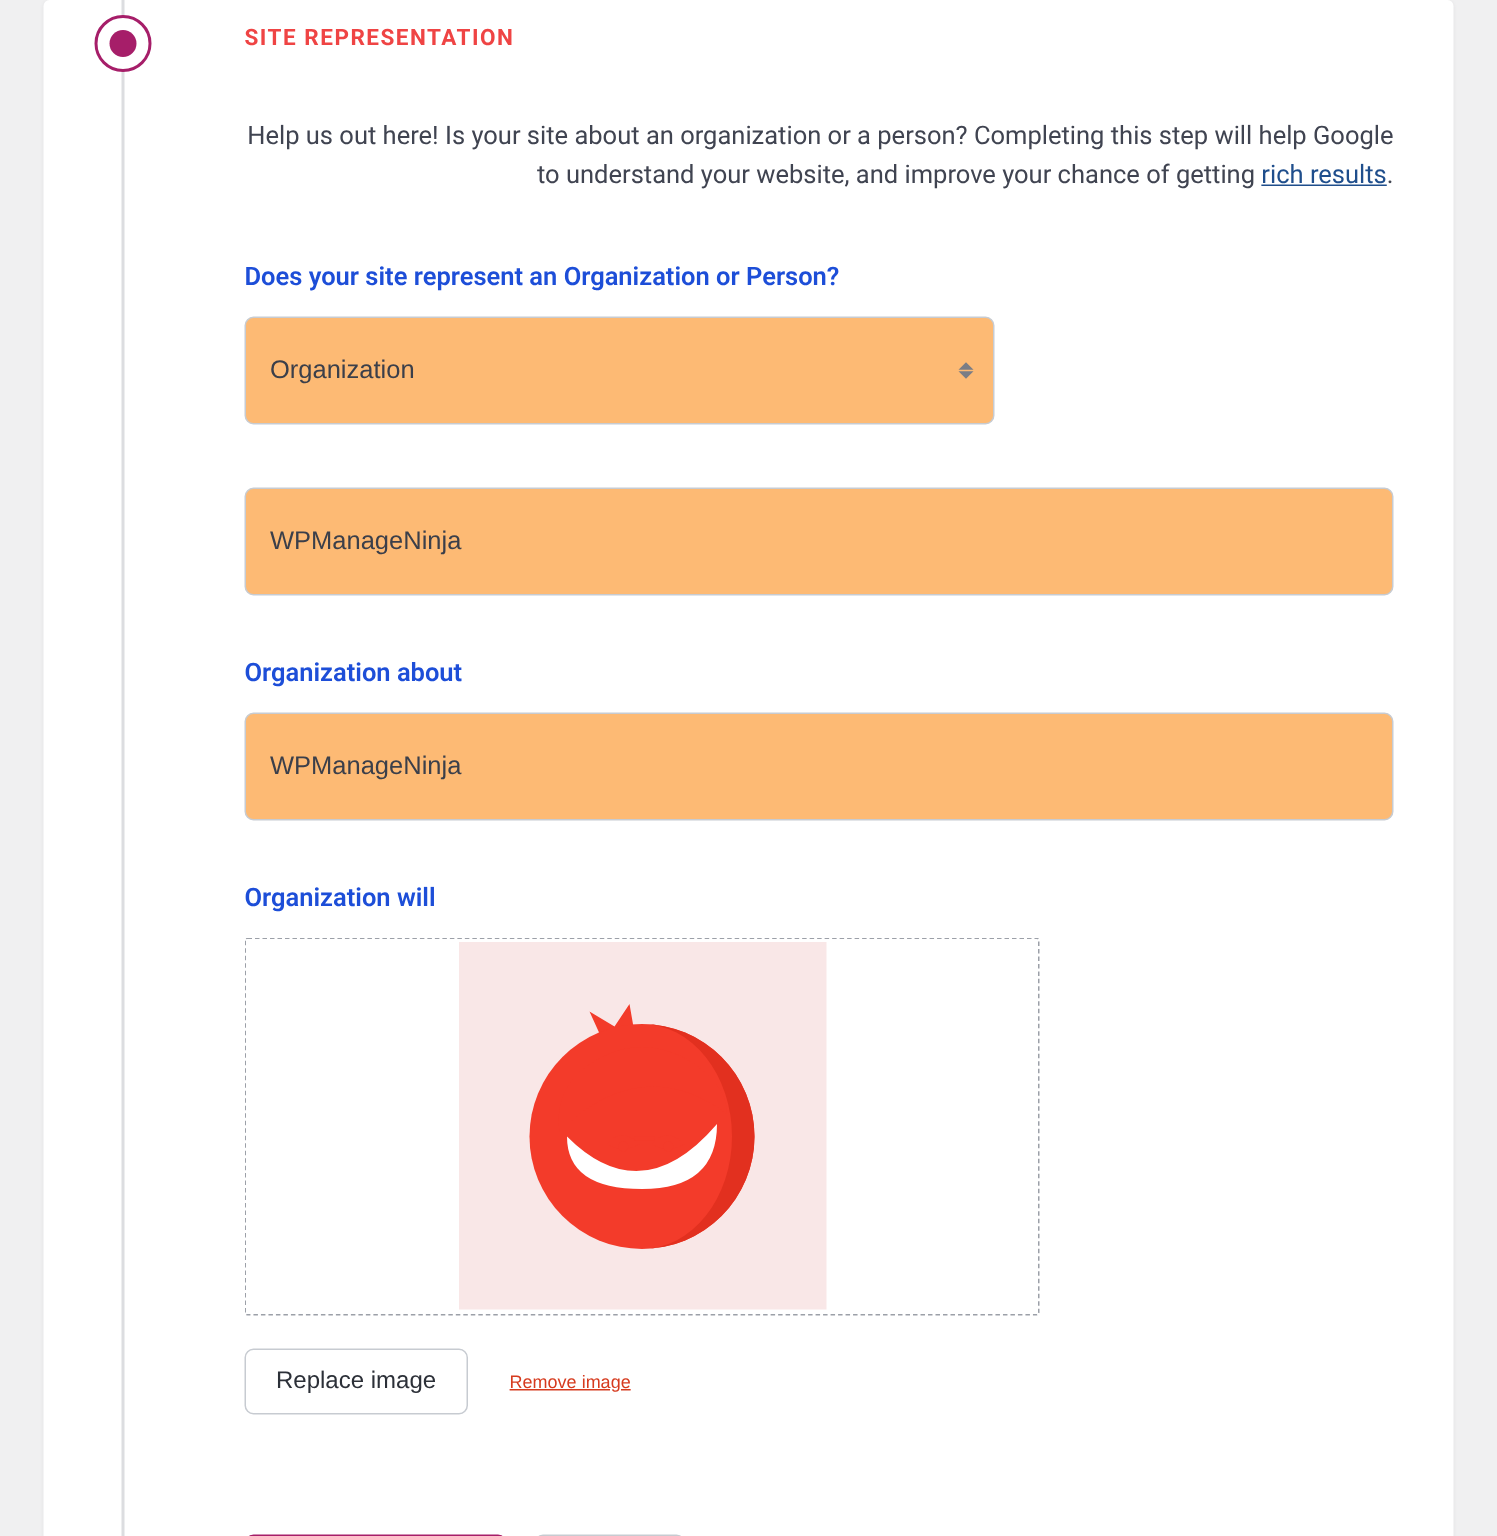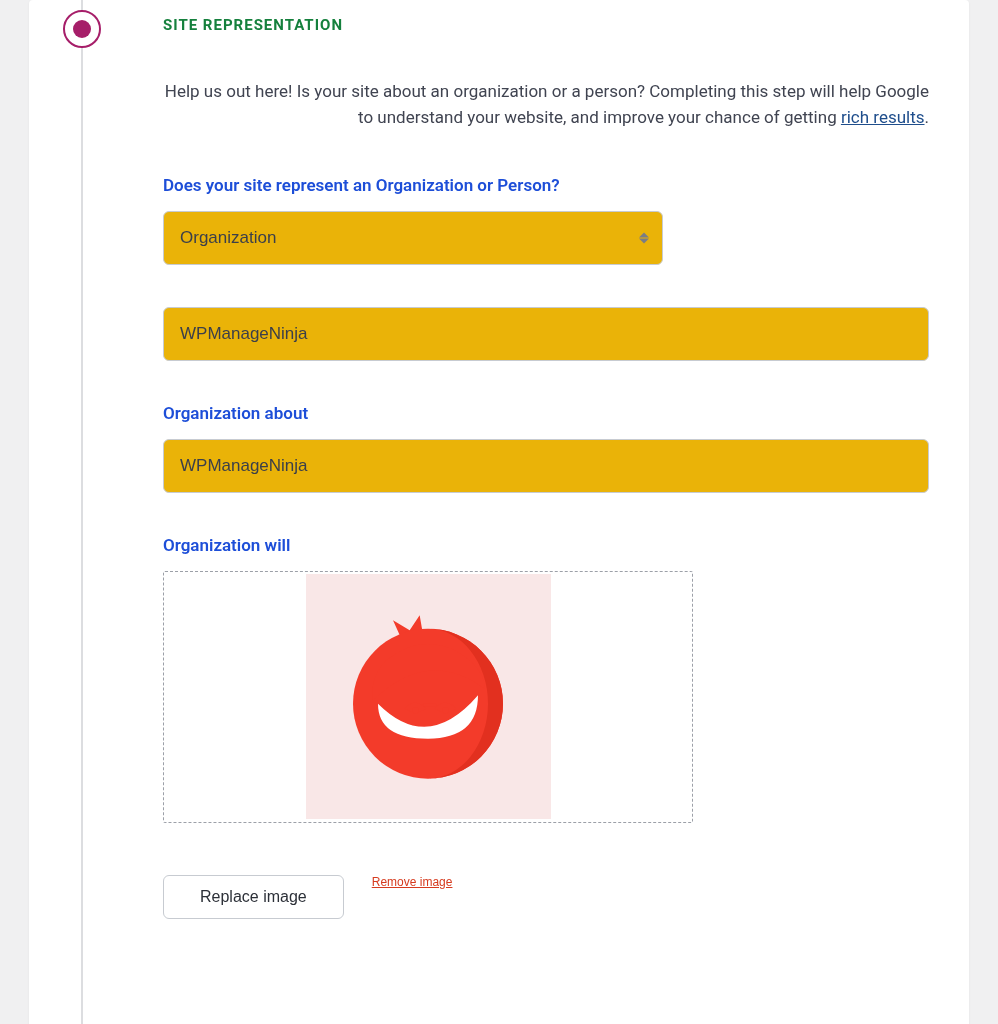--- a/index.html
+++ b/index.html
@@ -47,21 +47,21 @@
       border-radius: 50%;
       background: #a61e69;
     }
     .content {
       margin-left: 94px;
       padding-top: 16px;
       position: relative;
       z-index: 1;
     }
     .section-title {
-      color: #15803d;
+      color: #ef4444;
       font-weight: 700;
       font-size: 15px;
       letter-spacing: 1px;
       margin-bottom: 44px;
     }
     .intro {
       color: #404451;
       font-size: 17px;
       line-height: 1.55;
       margin-bottom: 44px;
@@ -79,24 +79,24 @@
       font-weight: 600;
       margin-bottom: 16px;
       display: block;
     }
     .select-wrap {
       position: relative;
       width: 500px;
     }
     .select-box, .text-input {
       width: 100%;
-      height: 54px;
+      height: 72px;
       border: 1px solid #c7cbd1;
       border-radius: 6px;
-      background: #eab308;
+      background: #fdba74;
       font-size: 17px;
       color: #3b3f4a;
       padding: 0 44px 0 16px;
       appearance: none;
       -webkit-appearance: none;
       outline: none;
     }
     .select-caret {
       position: absolute;
       right: 14px;
@@ -136,29 +136,28 @@
       justify-content: center;
       position: relative;
     }
     .logo-actions {
       display: flex;
       align-items: center;
       gap: 28px;
     }
     .btn {
       height: 44px;
-      padding: 0 36px;
+      padding: 0 20px;
       border-radius: 6px;
       font-size: 16px;
       font-weight: 500;
       cursor: pointer;
       display: inline-flex;
       align-items: center;
       justify-content: center;
-      margin-top: 30px;
     }
     .btn-outline {
       background: #ffffff;
       border: 1px solid #c7cbd1;
       color: #2c3038;
     }
     .link-danger {
       color: #d63b1f;
       text-decoration: underline;
       font-size: 12px;

